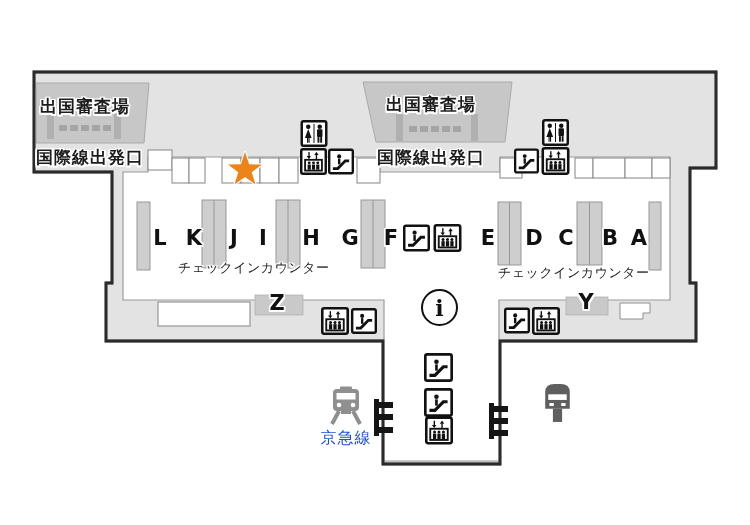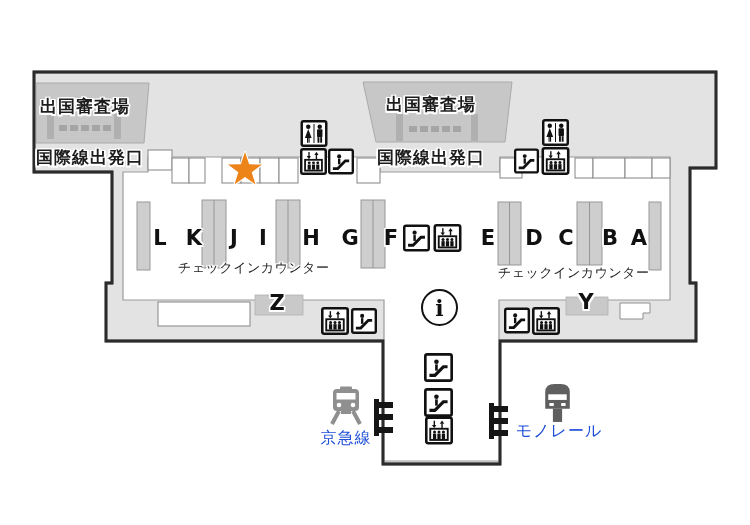--- a/index.html
+++ b/index.html
@@ -280,15 +280,14 @@
 
   <div class="abs ic" style="left:541px;top:381px;">
     <svg width="33" height="43" viewBox="0 0 32 42">
       <path d="M4,27 V11 Q4,3 13,3 H19 Q28,3 28,11 V27 Z" fill="#5f5f5f"></path>
       <rect x="7" y="13" width="18" height="5.5" fill="#fff"></rect>
       <rect x="8" y="21.5" width="4.5" height="3" rx="0.8" fill="#fff"></rect>
       <rect x="19.5" y="21.5" width="4.5" height="3" rx="0.8" fill="#fff"></rect>
       <rect x="11.5" y="27" width="9" height="13" fill="#5f5f5f"></rect>
     </svg>
   </div>
-  <div class="abs transit-label" style="left:559px;top:421px;">モノレール</div>
 
 </div>
 
 </body></html>

